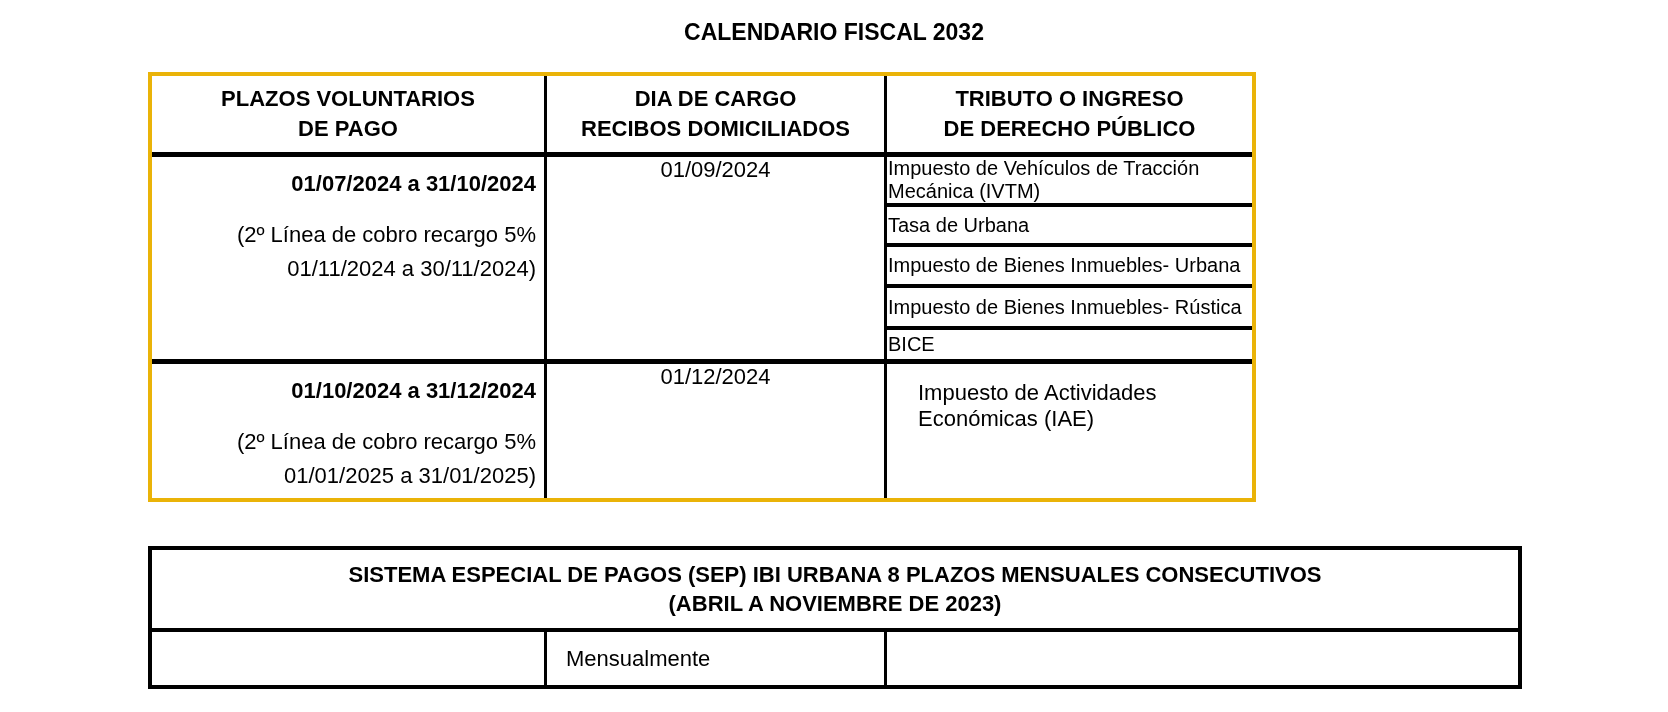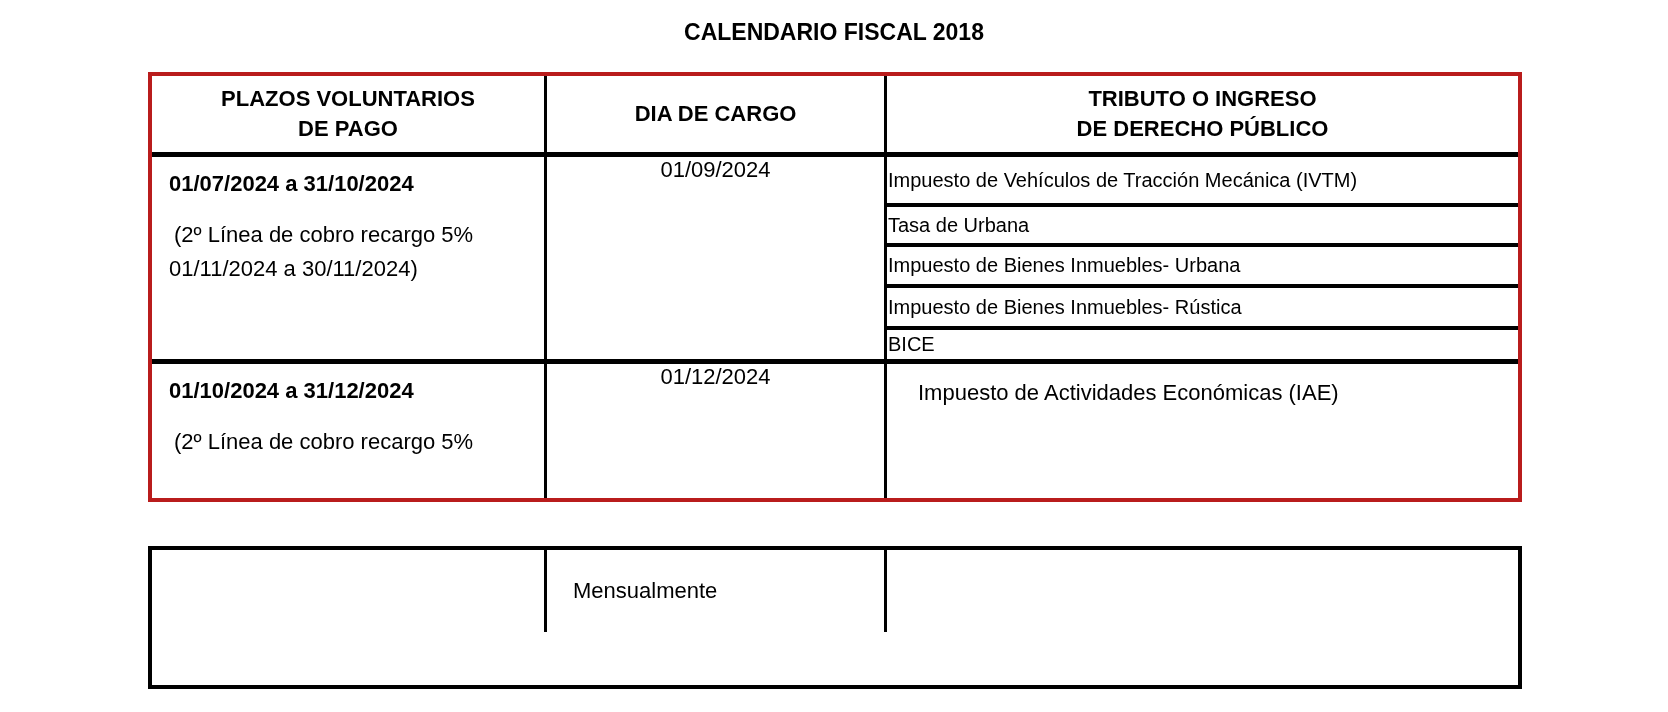--- a/index.html
+++ b/index.html
@@ -20,28 +20,28 @@
     text-align: center;
     font-size: 23px;
     font-weight: bold;
     line-height: 26px;
   }
 
   
   .t1 {
     position: absolute;
     left: 148px; top: 72px;
-    width: 1374px; height: 430px;
-    border: 4px solid #b91c1c;
+    width: 1108px; height: 430px;
+    border: 4px solid #eab308;
     display: grid;
     grid-template-columns: 395px 340px 1fr;
     grid-template-rows: 81px 207px 1fr;
   }
   .cell { background: #fff; }
-  .vline { border-right: 3px solid #000; }
+  .vline { border-right: 3px solid #000; text-align: right; }
   .hrow  { border-bottom: 5px solid #000; }
 
   .hcell {
     font-weight: bold;
     font-size: 22px;
     line-height: 30px;
     display: flex;
     flex-direction: column;
     align-items: center;
     justify-content: center;
@@ -98,38 +98,39 @@
   }
   .t2row {
     display: grid;
     grid-template-columns: 395px 340px 1fr;
   }
   .t2row .cell {
     display: flex;
     align-items: center;
     font-size: 22px;
   }
-  .t2row .c2 { padding-left: 26px; }
+  .t2row .c2 { padding-left: 19px; }
   .t2row .c3 { padding-left: 17px; }
 </style>
 </head>
 <body>
 
 <div class="page">
 
-  <div class="title">CALENDARIO FISCAL 2018</div>
+  <div class="title">CALENDARIO FISCAL 2032</div>
 
   <div class="t1">
 
     <div class="cell hcell vline hrow">
       <div>PLAZOS VOLUNTARIOS</div>
       <div>DE PAGO</div>
     </div>
     <div class="cell hcell vline hrow">
       <div>DIA DE CARGO</div>
+      <div>RECIBOS DOMICILIADOS</div>
     </div>
     <div class="cell hcell hrow">
       <div>TRIBUTO O INGRESO</div>
       <div>DE DERECHO PÚBLICO</div>
     </div>
 
     <div class="cell plazo vline hrow">
       <div class="dates">01/07/2024 a 31/10/2024</div>
       <div class="note">
         <div class="n1">(2º Línea de cobro recargo 5%</div>
@@ -142,27 +143,32 @@
       <div class="sub divided">Tasa de Urbana</div>
       <div class="sub divided">Impuesto de Bienes Inmuebles- Urbana</div>
       <div class="sub divided">Impuesto de Bienes Inmuebles- Rústica</div>
       <div class="sub">BICE</div>
     </div>
 
     <div class="cell plazo vline">
       <div class="dates">01/10/2024 a 31/12/2024</div>
       <div class="note">
         <div class="n1">(2º Línea de cobro recargo 5%</div>
+        <div class="n2">01/01/2025 a 31/01/2025)</div>
       </div>
     </div>
     <div class="cell cargo vline">01/12/2024</div>
     <div class="cell tributo-single">Impuesto de Actividades Económicas (IAE)</div>
 
   </div>
 
   <div class="t2">
+    <div class="t2head">
+      <div>SISTEMA ESPECIAL DE PAGOS (SEP) IBI URBANA 8 PLAZOS MENSUALES CONSECUTIVOS</div>
+      <div>(ABRIL A NOVIEMBRE DE 2023)</div>
+    </div>
     <div class="t2row">
       <div class="cell c1 vline"></div>
       <div class="cell c2 vline">Mensualmente</div>
     </div>
   </div>
 
 </div>
 
 </body></html>

